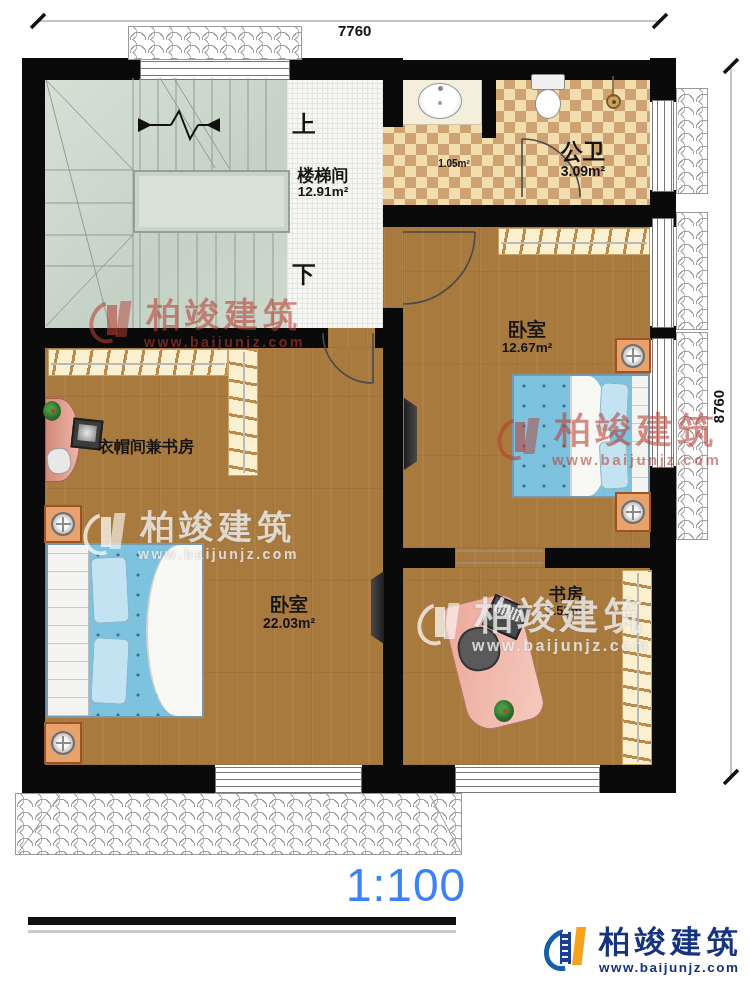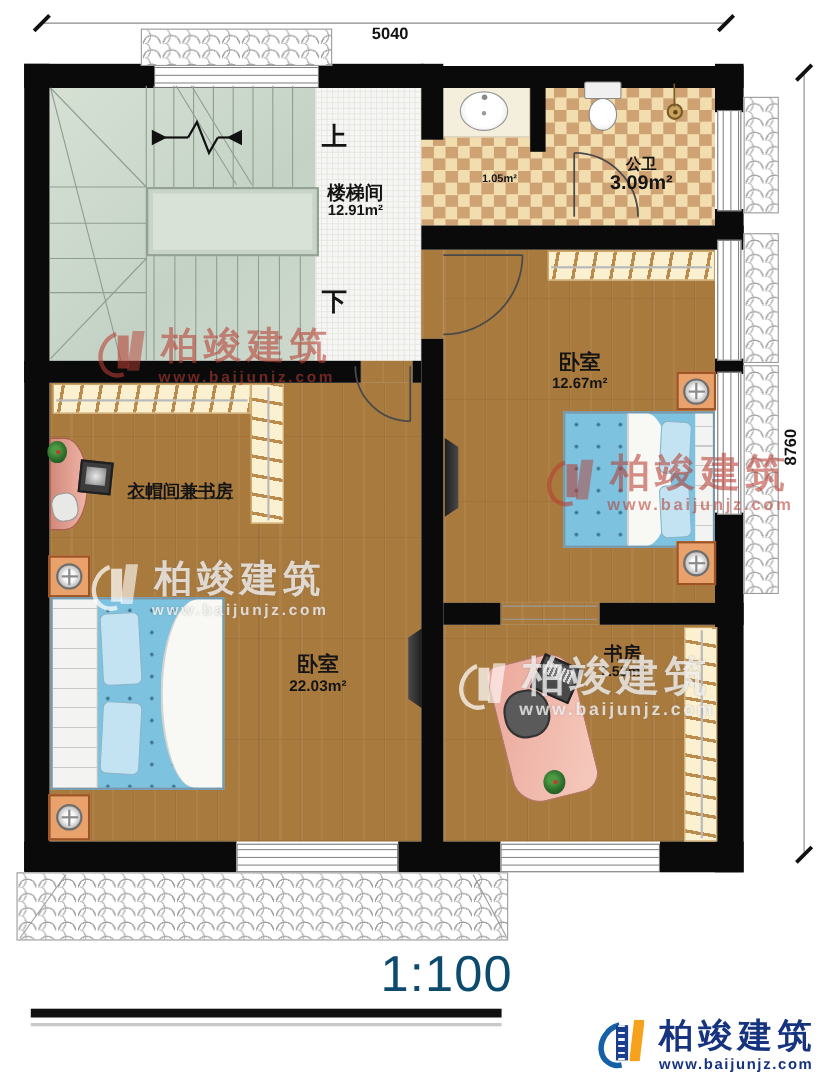--- a/index.html
+++ b/index.html
@@ -68,21 +68,21 @@
   .wm.light{color:rgba(255,255,255,.72);text-shadow:0 0 2px rgba(110,110,110,.45);}
   .wm-glyph{position:relative;width:46px;height:54px;flex:0 0 auto;}
   .wm-glyph .arc{position:absolute;left:0;top:4px;width:38px;height:44px;border:4px solid currentColor;border-radius:50%;
       border-top-color:transparent;border-right-color:transparent;transform:rotate(28deg);box-sizing:border-box;}
   .wm-glyph .b1{position:absolute;left:17px;top:9px;width:10px;height:30px;background:currentColor;}
   .wm-glyph .b2{position:absolute;left:28px;top:5px;width:11px;height:36px;background:currentColor;transform:skewX(-8deg);opacity:.85;}
   
   .dimlabel{position:absolute;font-weight:bold;font-size:15px;color:#111;}
   
   .plan-title{position:absolute;left:28px;top:848px;font-size:56px;font-weight:900;letter-spacing:1px;color:#0d0d0d;}
-  .plan-scale{position:absolute;left:346px;top:858px;font-size:46px;font-weight:400;color:#0c4a6e;letter-spacing:1px;}
+  .plan-scale{position:absolute;left:346px;top:858px;font-size:46px;font-weight:400;color:#3b82f6;letter-spacing:1px;}
   .title-bar{position:absolute;left:28px;top:917px;width:428px;height:8px;background:#111;}
   .title-line{position:absolute;left:28px;top:930px;width:428px;height:3px;background:#c9c9c9;}
   .floor-info{position:absolute;left:62px;top:944px;font-size:27px;font-weight:600;color:#0d0d0d;letter-spacing:1px;}
   .flogo{position:absolute;left:545px;top:922px;display:flex;align-items:center;gap:8px;}
   .fglyph{position:relative;width:46px;height:56px;}
   .fglyph .farc{position:absolute;left:0;top:6px;width:38px;height:44px;border:5px solid #1660a8;border-radius:50%;
       border-top-color:transparent;border-right-color:transparent;transform:rotate(35deg);box-sizing:border-box;}
   .fglyph .fb1{position:absolute;left:15px;top:10px;width:11px;height:32px;background:#1b3f8f;
       background-image:repeating-linear-gradient(0deg,rgba(255,255,255,.95) 0 2px,transparent 2px 6px);background-size:55% 100%;background-repeat:no-repeat;background-position:center;}
   .fglyph .fb2{position:absolute;left:27px;top:5px;width:14px;height:38px;background:#f6a21c;clip-path:polygon(32% 0,100% 0,68% 100%,0 100%);}
@@ -266,40 +266,40 @@
   <div class="rlabel" style="left:304px;top:124px;font-size:23px;">上</div>
   <div class="rlabel" style="left:304px;top:274px;font-size:23px;">下</div>
   <div class="rlabel" style="left:323px;top:183px;">
     <span class="rname" style="font-size:17px;">楼梯间</span>
     <span class="rarea" style="font-size:13.5px;">12.91m²</span>
   </div>
   <div class="rlabel" style="left:454px;top:164px;">
     <span class="rarea" style="font-size:10px;">1.05m²</span>
   </div>
   <div class="rlabel" style="left:583px;top:159px;">
-    <span class="rname" style="font-size:14px;">公卫</span>
-    <span class="rarea" style="font-size:18px;text-align:right;">3.09m²</span>
+    <span class="rname" style="font-size:22px;">公卫</span>
+    <span class="rarea" style="font-size:14px;text-align:right;">3.09m²</span>
   </div>
   <div class="rlabel" style="left:527px;top:338px;">
     <span class="rname" style="font-size:19px;">卧室</span>
     <span class="rarea" style="font-size:13.5px;">12.67m²</span>
   </div>
-  <div class="rlabel" style="left:164px;top:447px;text-decoration:underline;">
+  <div class="rlabel" style="left:146px;top:447px;">
     <span class="rname" style="font-size:16px;">衣帽间兼书房</span>
   </div>
   <div class="rlabel" style="left:289px;top:613px;">
     <span class="rname" style="font-size:19px;">卧室</span>
     <span class="rarea" style="font-size:14px;">22.03m²</span>
   </div>
   <div class="rlabel" style="left:566px;top:602px;">
     <span class="rname" style="font-size:17px;">书房</span>
     <span class="rarea" style="font-size:13px;">7.53m²</span>
   </div>
 
-  <div class="dimlabel" style="left:338px;top:22px;">5040</div>
+  <div class="dimlabel" style="left:338px;top:22px;">7760</div>
   <div class="dimlabel" style="left:702px;top:398px;transform:rotate(-90deg);transform-origin:center;">8760</div>
 
   <div class="wm red" style="left:90px;top:296px;">
     <span class="wm-glyph">
         <span class="arc"></span>
         <span class="b1"></span>
         <span class="b2"></span>
       </span>
     <span class="col">
         <span class="brand" style="font-size:34px;">柏竣建筑</span>

